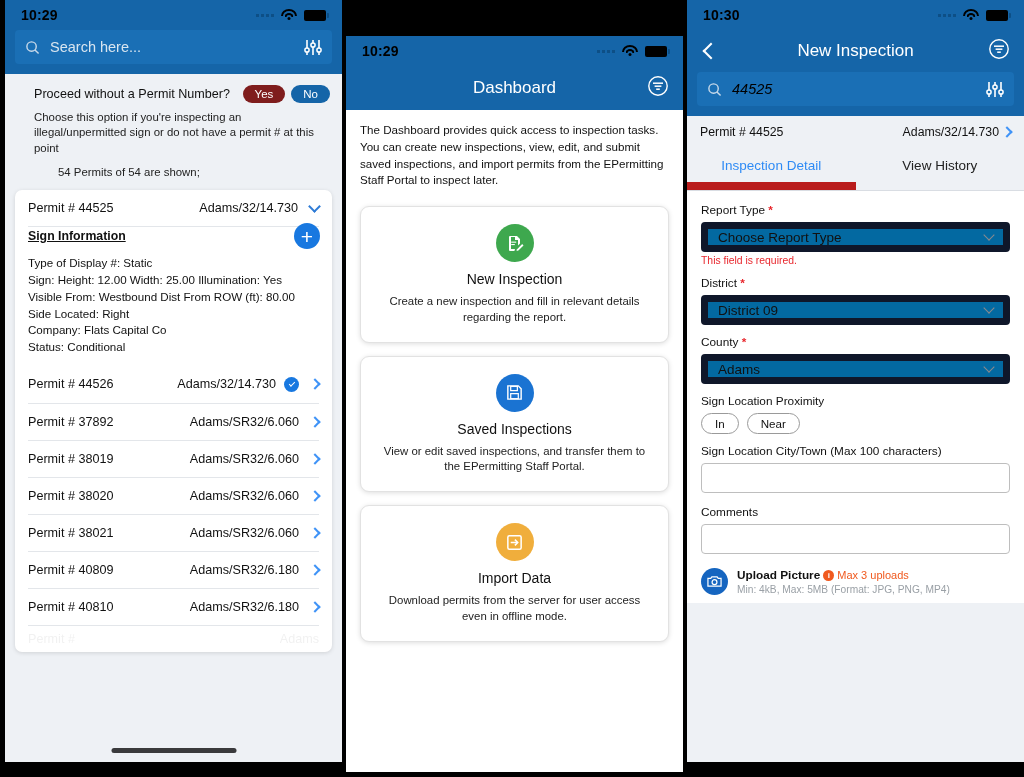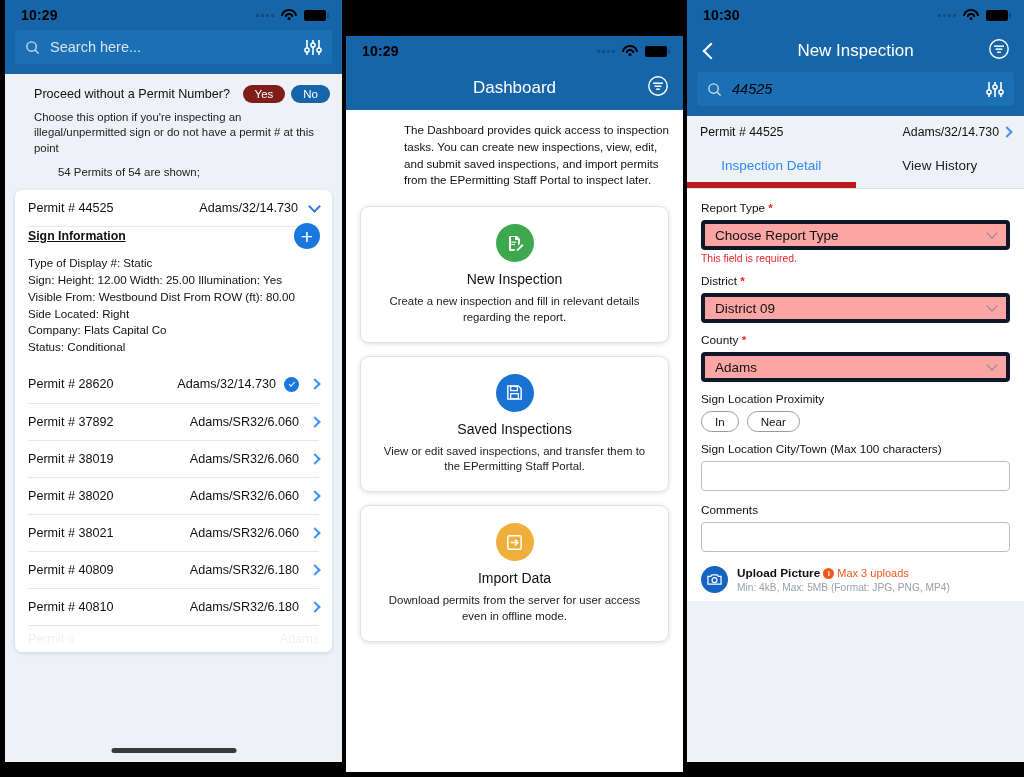--- a/index.html
+++ b/index.html
@@ -94,43 +94,43 @@
   .detail .sect { font-size: 12.3px; font-weight: bold; color: #111; text-decoration: underline; }
   .detail .lines { margin-top: 12px; font-size: 11.6px; color: #111; line-height: 1.45; }
   .fab { position: absolute; right: 12px; top: -4px; width: 26px; height: 26px; border-radius: 50%;
          background: #1878E0; color: #fff; display:flex; align-items:center; justify-content:center;
          font-size: 21px; line-height: 1; font-weight: 300; }
 
   .homebar { height: 5px; width: 125px; background: #3a3a3c; border-radius: 3px;
              position: absolute; bottom: 9px; left: 50%; transform: translateX(-50%); }
 
   
-  .mid-intro { padding: 12px 14px 4px 14px; font-size: 11.6px; color: #111; line-height: 1.45; margin-left: 44px; }
+  .mid-intro { padding: 12px 14px 4px 14px; font-size: 11.6px; color: #111; line-height: 1.45; }
   .dashcard {
     margin: 13px 14px 0 14px; background: #fff; border: 1px solid #E2E2E2; border-radius: 9px;
     box-shadow: 0 1px 5px rgba(0,0,0,.13);
     padding: 17px 16px 16px 16px; text-align: center;
   }
   .dash-icon { width: 38px; height: 38px; border-radius: 50%; margin: 0 auto;
                display: flex; align-items: center; justify-content: center; }
   .dash-title { font-size: 14px; color: #111; margin-top: 9px; }
   .dash-desc { font-size: 11.4px; color: #222; margin-top: 7px; line-height: 1.38; }
 
   
   .permit-strip { background: #EEF1F5; display: flex; align-items: center;
                   padding: 9px 13px; font-size: 12.3px; color: #111; }
   .permit-strip .loc { margin-left: auto; }
   .tabs { display: flex; background: #EEF1F5; border-bottom: 1px solid #D9DDE3; }
   .tab { flex: 1; text-align: center; padding: 10px 0 9px 0; font-size: 13.5px; color: #222; }
-  .tab.active { color: #2E8BF5; border-bottom: 6px solid #b91c1c; }
+  .tab.active { color: #2E8BF5; border-bottom: 8px solid #b91c1c; }
   .form { background: #fff; padding: 12px 14px 8px 14px; }
   .flabel { font-size: 11.8px; color: #111; margin-bottom: 5px; }
   .flabel .req { color: #E8262C; font-weight: bold; }
   .fselect {
-    height: 30px; border: 4px solid #0f172a; border-radius: 4px; background: #fca5a5;
+    height: 30px; border: 7px solid #0f172a; border-radius: 4px; background: #0369a1;
     display: flex; align-items: center; padding: 0 10px; font-size: 13.5px; color: #111;
   }
   .fselect .cd { margin-left: auto; width: 8px; height: 8px;
                  border-bottom: 1.6px solid #8A8A8E; border-right: 1.6px solid #8A8A8E;
                  transform: rotate(45deg); margin-top: -4px; }
   .ferr { font-size: 10.4px; color: #E8262C; margin-top: 3px; }
   .fgap { height: 10px; }
   .prox { display: flex; gap: 8px; margin-top: 2px; }
   .prox span { border: 1px solid #9A9A9A; border-radius: 12px; padding: 3px 13px;
                font-size: 11.6px; color: #111; }
@@ -216,21 +216,21 @@
             <div>Type of Display #: Static</div>
             <div>Sign: Height:  12.00  Width:  25.00  Illumination:  Yes</div>
             <div>Visible From:  Westbound  Dist From ROW (ft):  80.00</div>
             <div>Side Located: Right</div>
             <div>Company: Flats Capital Co</div>
             <div>Status: Conditional</div>
           </div>
         </div>
 
         <div class="permit-row">
-          <span class="pno">Permit #  28620</span>
+          <span class="pno">Permit #  44526</span>
           <span class="ploc">Adams/32/14.730</span>
           <span class="check-badge">
               <b></b>
             </span>
           <span class="chev-r"></span>
         </div>
         <div class="rowdiv"></div>
 
         <div class="permit-row">
           <span class="pno">Permit #  37892</span>

